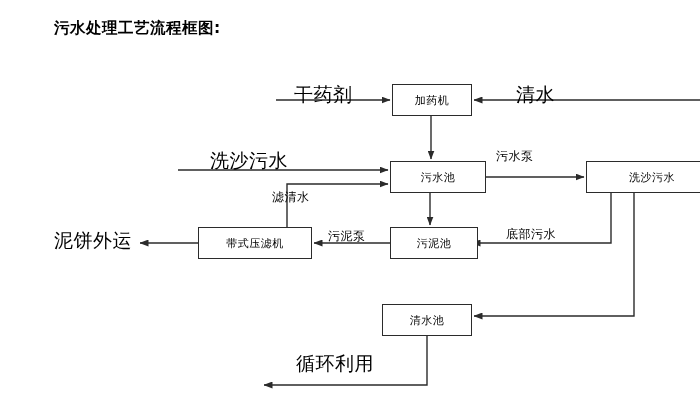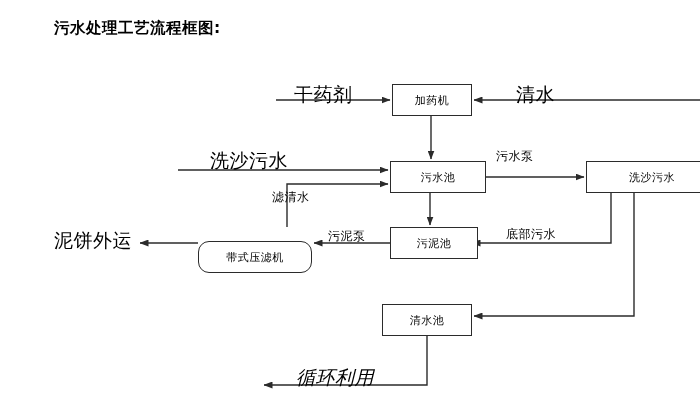--- a/index.html
+++ b/index.html
@@ -110,41 +110,41 @@
   </div>
 
   <div class="node-box" style="left:350px; top:161px; width:96px; height:32px;">
     <span>污水池</span>
   </div>
 
   <div class="node-box" style="left:546px; top:161px; width:132px; height:32px;">
     <span>洗沙污水</span>
   </div>
 
-  <div class="node-box" style="left:158px; top:241px; width:114px; height:32px;border-radius:11px;">
+  <div class="node-box" style="left:158px; top:227px; width:114px; height:32px;">
     <span>带式压滤机</span>
   </div>
 
   <div class="node-box" style="left:350px; top:227px; width:88px; height:32px;">
     <span>污泥池</span>
   </div>
 
   <div class="node-box" style="left:342px; top:304px; width:90px; height:32px;">
     <span>清水池</span>
   </div>
 
   <div class="terminal-label" style="left:254px; top:82px;">干药剂</div>
 
   <div class="terminal-label" style="left:476px; top:82px;">清水</div>
 
   <div class="terminal-label" style="left:170px; top:148px;">洗沙污水</div>
 
   <div class="terminal-label" style="left:14px; top:228px;">泥饼外运</div>
 
-  <div class="terminal-label" style="left:256px; top:365px;font-style:italic;">循环利用</div>
+  <div class="terminal-label" style="left:256px; top:351px;">循环利用</div>
 
   <div class="edge-label" style="left:232px; top:189px;">滤清水</div>
 
   <div class="edge-label" style="left:456px; top:148px;">污水泵</div>
 
   <div class="edge-label" style="left:288px; top:228px;">污泥泵</div>
 
   <div class="edge-label" style="left:466px; top:226px;">底部污水</div>
 
 </div>

